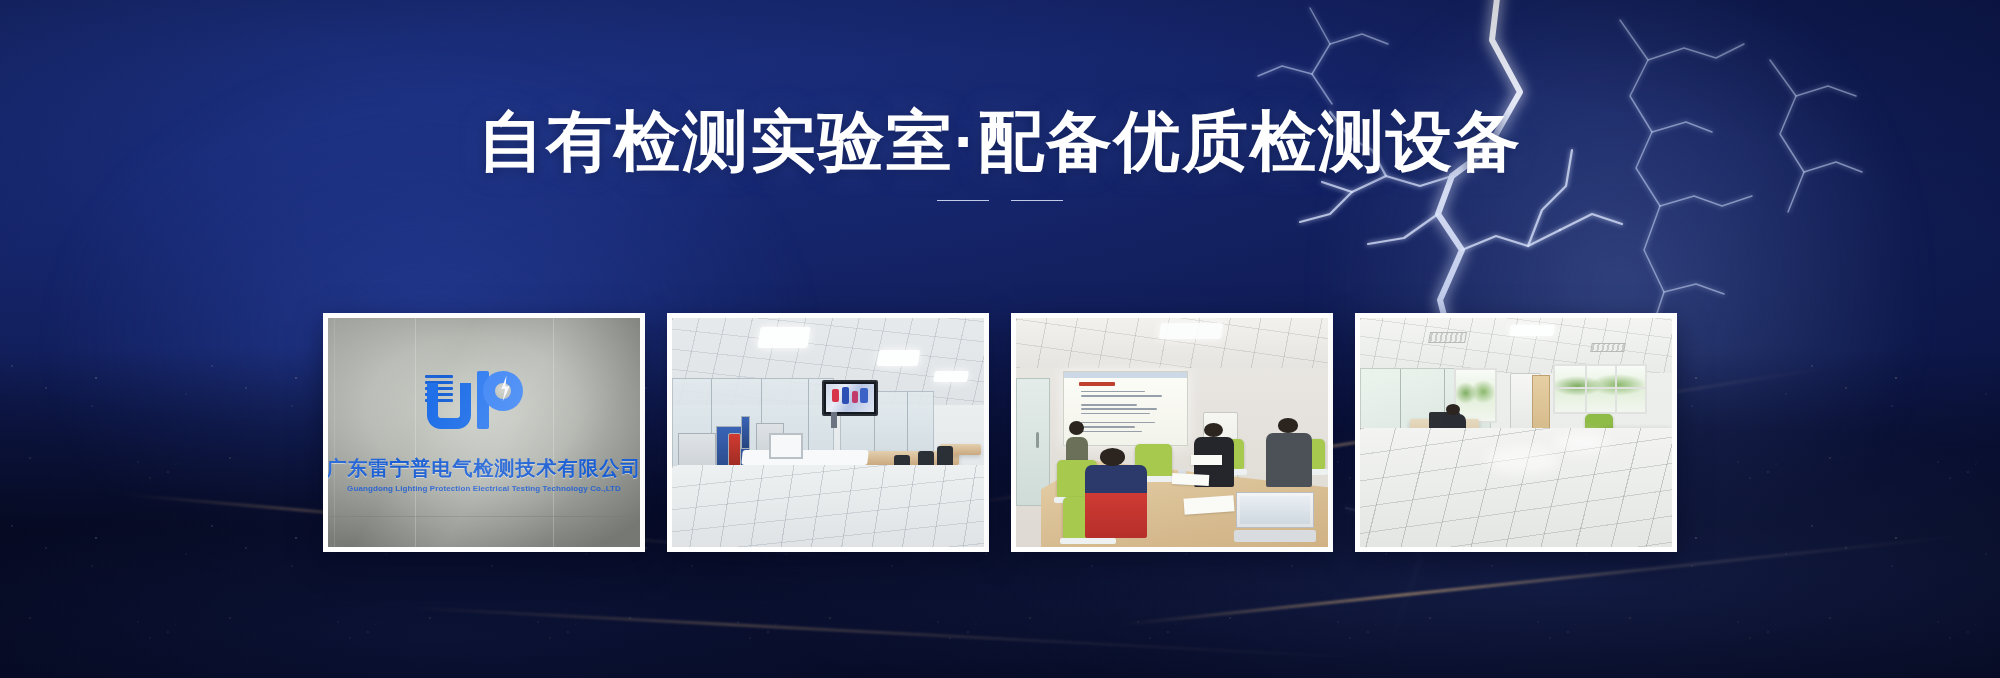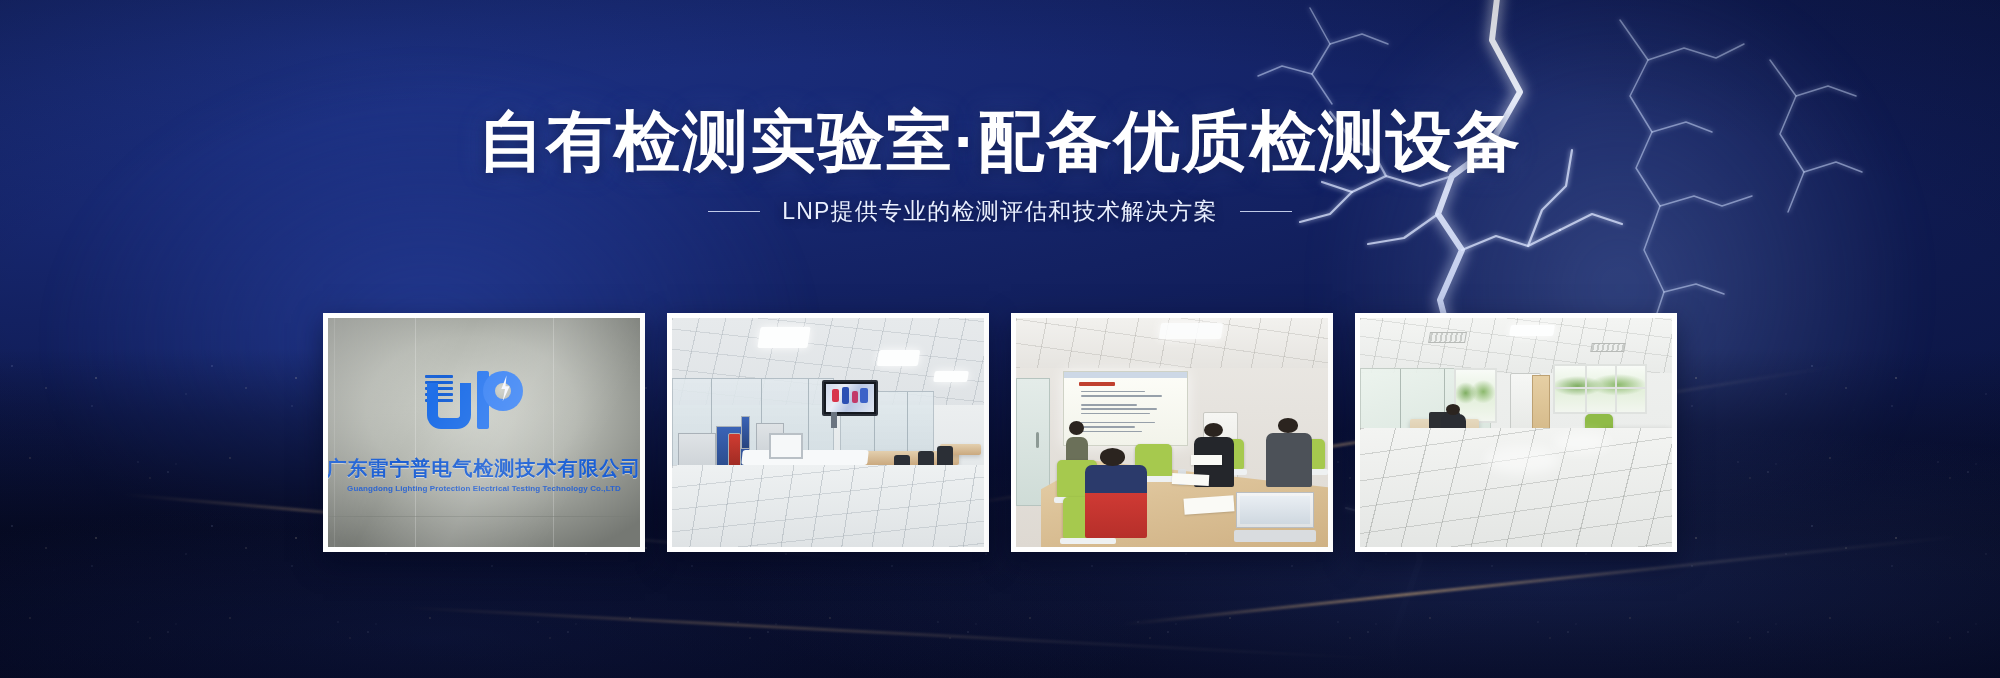--- a/index.html
+++ b/index.html
@@ -345,21 +345,20 @@
     <div class="city-streak" style="left:48%;top:26%;width:44%;transform:rotate(-9deg);"></div>
     <div class="city-streak" style="left:6%;top:54%;width:38%;transform:rotate(5deg);opacity:.6;"></div>
     <div class="city-streak" style="left:56%;top:70%;width:42%;transform:rotate(-6deg);"></div>
     <div class="city-streak" style="left:20%;top:86%;width:50%;transform:rotate(3deg);opacity:.5;"></div>
   </div>
 
   <div class="headline-wrap">
     <h1 class="headline">自有检测实验室·配备优质检测设备</h1>
     <div class="sub-row">
       <span class="sub-rule"></span>
-      <p class="subhead">LNP提供专业的检测评估和技术解决方案</p>
       <span class="sub-rule"></span>
     </div>
   </div>
 
   <div class="cards">
 
     <div class="card">
       <div class="photo p1">
         <div class="seam s3"></div>
         <div class="seam s1"></div>

